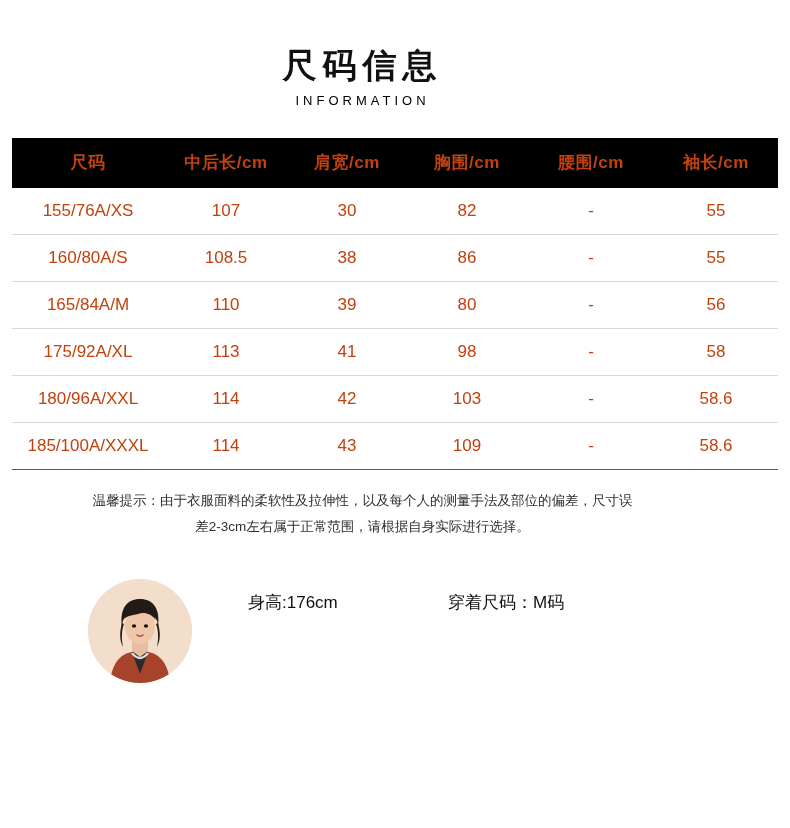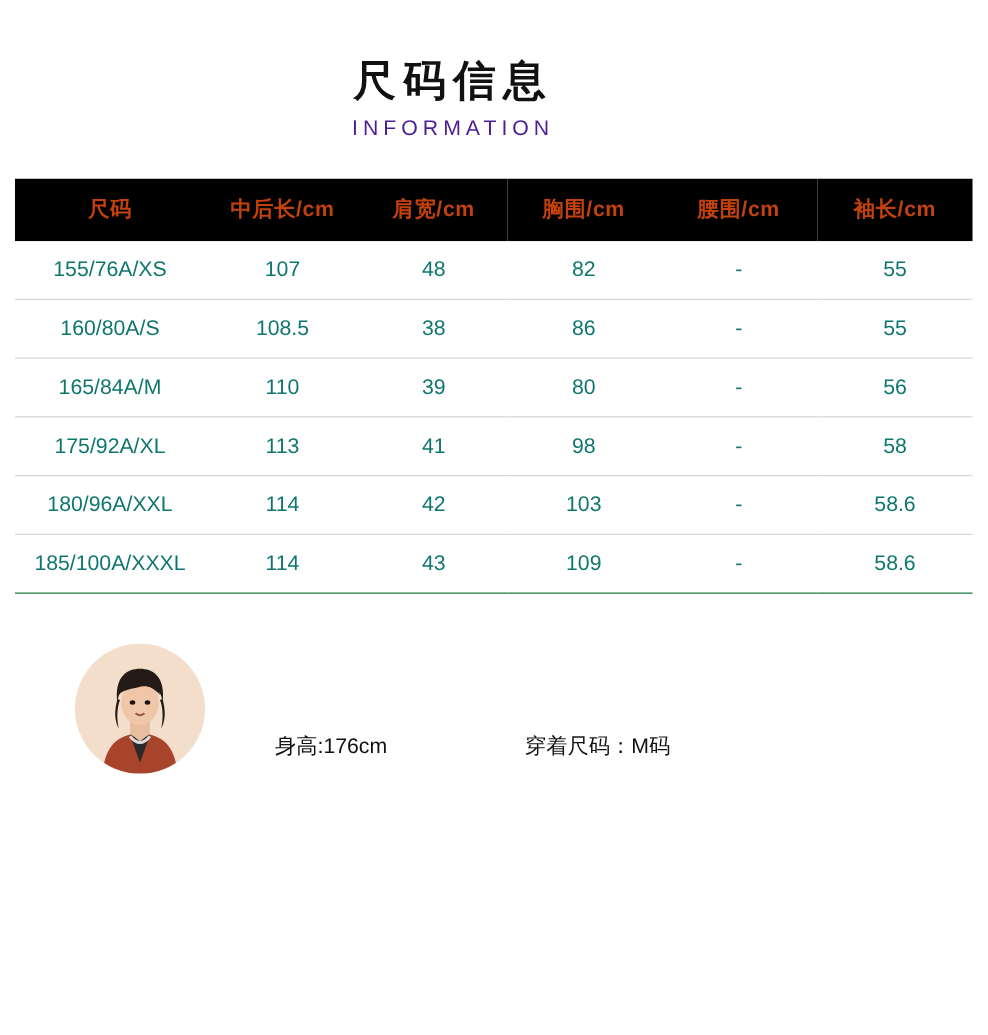--- a/index.html
+++ b/index.html
@@ -29,23 +29,23 @@
   }
   .title-cn {
     font-size: 34px;
     font-weight: bold;
     letter-spacing: 6px;
     line-height: 1.25;
     color: #111111;
   }
   .title-en {
     margin-top: 6px;
-    font-size: 17px;
+    font-size: 13px;
     letter-spacing: 4px;
-    color: #4c1d95;
+    color: #000000;
     font-weight: normal;
   }
 
   
   .table-wrap {
     margin: 30px 12px 0 12px;
   }
   table.size-table {
     width: 766px;
     border-collapse: collapse;
@@ -59,21 +59,21 @@
     height: 50px;
     vertical-align: middle;
     text-align: center;
     letter-spacing: 0.5px;
   }
   table.size-table tbody td {
     height: 47px;
     text-align: center;
     vertical-align: middle;
     font-size: 17px;
-    color: #0f766e;
+    color: #c2410c;
     border-bottom: 1px solid #d8d8d8;
     background: #ffffff;
   }
   table.size-table tbody tr:last-child td {
     border-bottom: 1px solid #15803d;
   }
   .col-size   { width: 152px; }
   .col-a      { width: 124px; }
   .col-b      { width: 118px; }
   .col-c      { width: 122px; }
@@ -90,22 +90,22 @@
     text-align: center;
   }
   .note-line {
     display: block;
   }
 
   
   .model {
     margin-top: 40px;
     display: flex;
-    align-items: flex-end;
-    padding-left: 60px;
+    align-items: flex-start;
+    padding-left: 88px;
   }
   .avatar {
     width: 104px;
     height: 104px;
     border-radius: 50%;
     overflow: hidden;
     background: #f3ddcb;
     position: relative;
     flex: 0 0 auto;
   }
@@ -150,21 +150,21 @@
           <th class="col-b">肩宽/cm</th>
           <th class="col-c">胸围/cm</th>
           <th class="col-d">腰围/cm</th>
           <th class="col-e">袖长/cm</th>
         </tr>
       </thead>
       <tbody>
         <tr>
           <td>155/76A/XS</td>
           <td>107</td>
-          <td>48</td>
+          <td>30</td>
           <td>82</td>
           <td class="dash">-</td>
           <td>55</td>
         </tr>
         <tr>
           <td>160/80A/S</td>
           <td>108.5</td>
           <td>38</td>
           <td>86</td>
           <td class="dash">-</td>
@@ -199,20 +199,24 @@
           <td>114</td>
           <td>43</td>
           <td>109</td>
           <td class="dash">-</td>
           <td>58.6</td>
         </tr>
       </tbody>
     </table>
   </div>
 
+  <div class="note">
+    <span class="note-line">温馨提示：由于衣服面料的柔软性及拉伸性，以及每个人的测量手法及部位的偏差，尺寸误</span>
+    <span class="note-line">差2-3cm左右属于正常范围，请根据自身实际进行选择。</span>
+  </div>
 
   <div class="model">
     <div class="avatar">
       <svg width="104" height="104" viewBox="0 0 104 104">
         <circle cx="52" cy="52" r="52" fill="#f3ddcb"></circle>
 
         <path d="M22 104 C24 80 36 72 52 72 C68 72 80 80 82 104 Z" fill="#a8442c"></path>
 
         <path d="M44 73 L52 95 L60 73 L52 70 Z" fill="#2a2a2a"></path>
 

